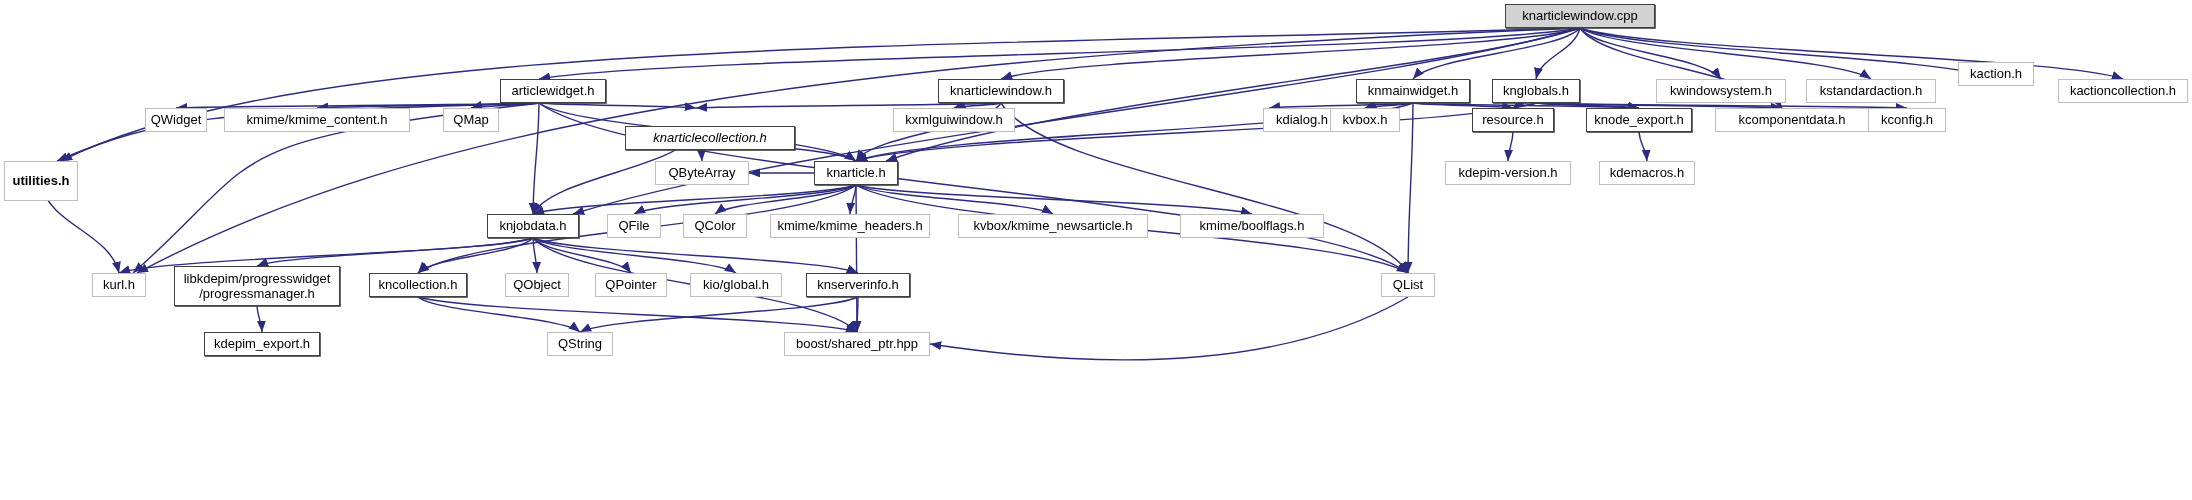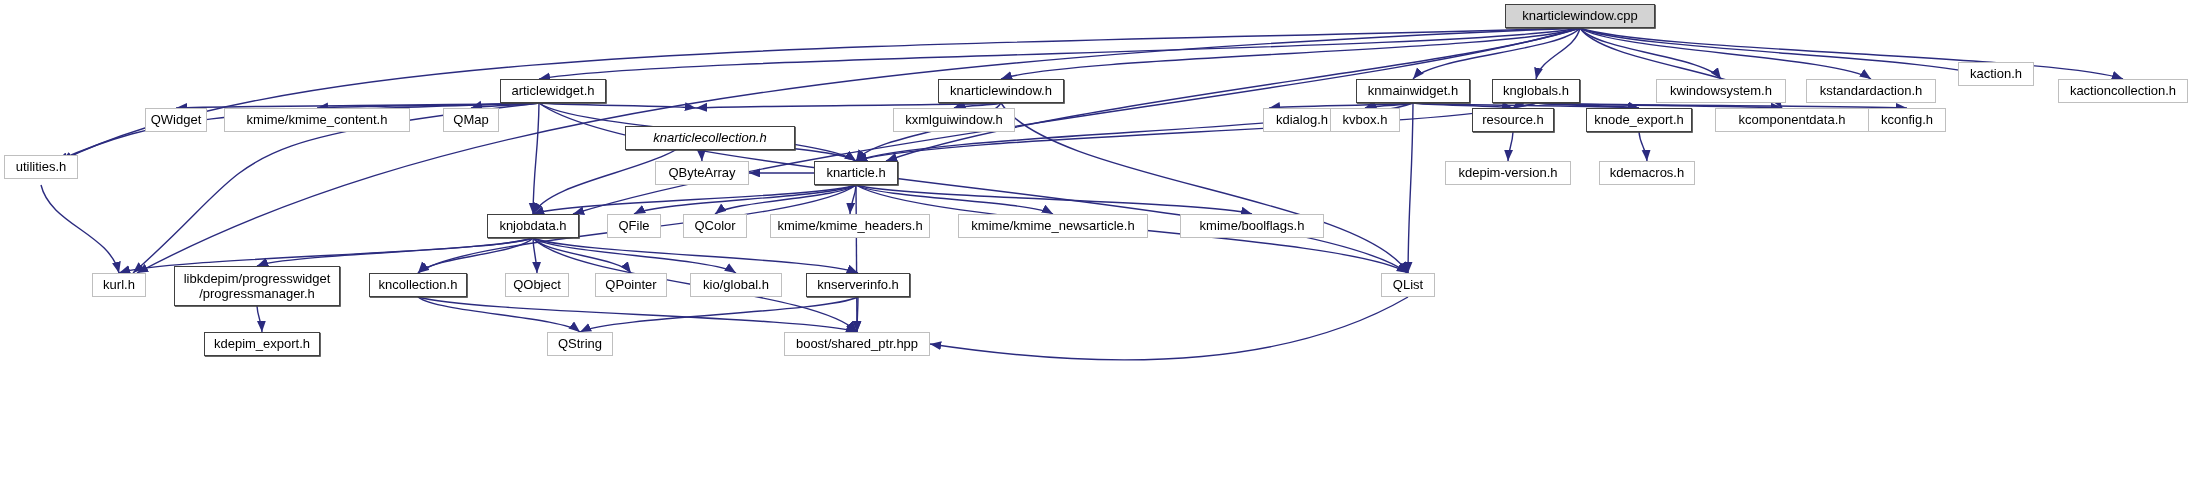--- a/index.html
+++ b/index.html
@@ -113,26 +113,26 @@
       <div class="node weak" style="left: 1230px; top: 108px; width: 78px; height: 24px; margin-left: 33px;">kdialog.h</div>
       <div class="node weak" style="left: 1330px; top: 108px; width: 70px; height: 24px;">kvbox.h</div>
       <div class="node strong" style="left: 1472px; top: 108px; width: 82px; height: 24px;">resource.h</div>
       <div class="node strong" style="left: 1586px; top: 108px; width: 106px; height: 24px;">knode_export.h</div>
       <div class="node weak" style="left: 1715px; top: 92px; width: 154px; height: 24px; margin-top: 16px;">kcomponentdata.h</div>
       <div class="node weak" style="left: 1868px; top: 108px; width: 78px; height: 24px;">kconfig.h</div>
       <div class="node weak" style="left: 1445px; top: 161px; width: 126px; height: 24px;">kdepim-version.h</div>
       <div class="node weak" style="left: 1599px; top: 161px; width: 96px; height: 24px;">kdemacros.h</div>
       <div class="node weak" style="left: 655px; top: 161px; width: 94px; height: 24px;">QByteArray</div>
       <div class="node strong" style="left: 814px; top: 161px; width: 84px; height: 24px;">knarticle.h</div>
-      <div class="node weak" style="left: 4px; top: 155px; width: 74px; height: 24px;">utilities.h</div>
+      <div class="node weak" style="left: 4px; top: 161px; width: 74px; height: 40px; font-weight: bold;">utilities.h</div>
       <div class="node strong" style="left: 487px; top: 214px; width: 92px; height: 24px;">knjobdata.h</div>
       <div class="node weak" style="left: 607px; top: 214px; width: 54px; height: 24px;">QFile</div>
       <div class="node weak" style="left: 683px; top: 214px; width: 64px; height: 24px;">QColor</div>
       <div class="node weak" style="left: 770px; top: 214px; width: 160px; height: 24px;">kmime/kmime_headers.h</div>
-      <div class="node weak" style="left: 958px; top: 214px; width: 190px; height: 24px;">kmime/kmime_newsarticle.h</div>
+      <div class="node weak" style="left: 958px; top: 214px; width: 190px; height: 24px;">kvbox/kmime_newsarticle.h</div>
       <div class="node weak" style="left: 1180px; top: 214px; width: 144px; height: 24px;">kmime/boolflags.h</div>
       <div class="node weak" style="left: 92px; top: 273px; width: 54px; height: 24px;">kurl.h</div>
       <div class="node strong two" style="left: 174px; top: 266px; width: 166px; height: 40px;">libkdepim/progresswidget
 /progressmanager.h</div>
       <div class="node strong" style="left: 369px; top: 273px; width: 98px; height: 24px;">kncollection.h</div>
       <div class="node weak" style="left: 505px; top: 273px; width: 64px; height: 24px;">QObject</div>
       <div class="node weak" style="left: 595px; top: 273px; width: 72px; height: 24px;">QPointer</div>
       <div class="node weak" style="left: 690px; top: 273px; width: 92px; height: 24px;">kio/global.h</div>
       <div class="node strong" style="left: 806px; top: 273px; width: 104px; height: 24px;">knserverinfo.h</div>
       <div class="node weak" style="left: 1381px; top: 273px; width: 54px; height: 24px;">QList</div>

